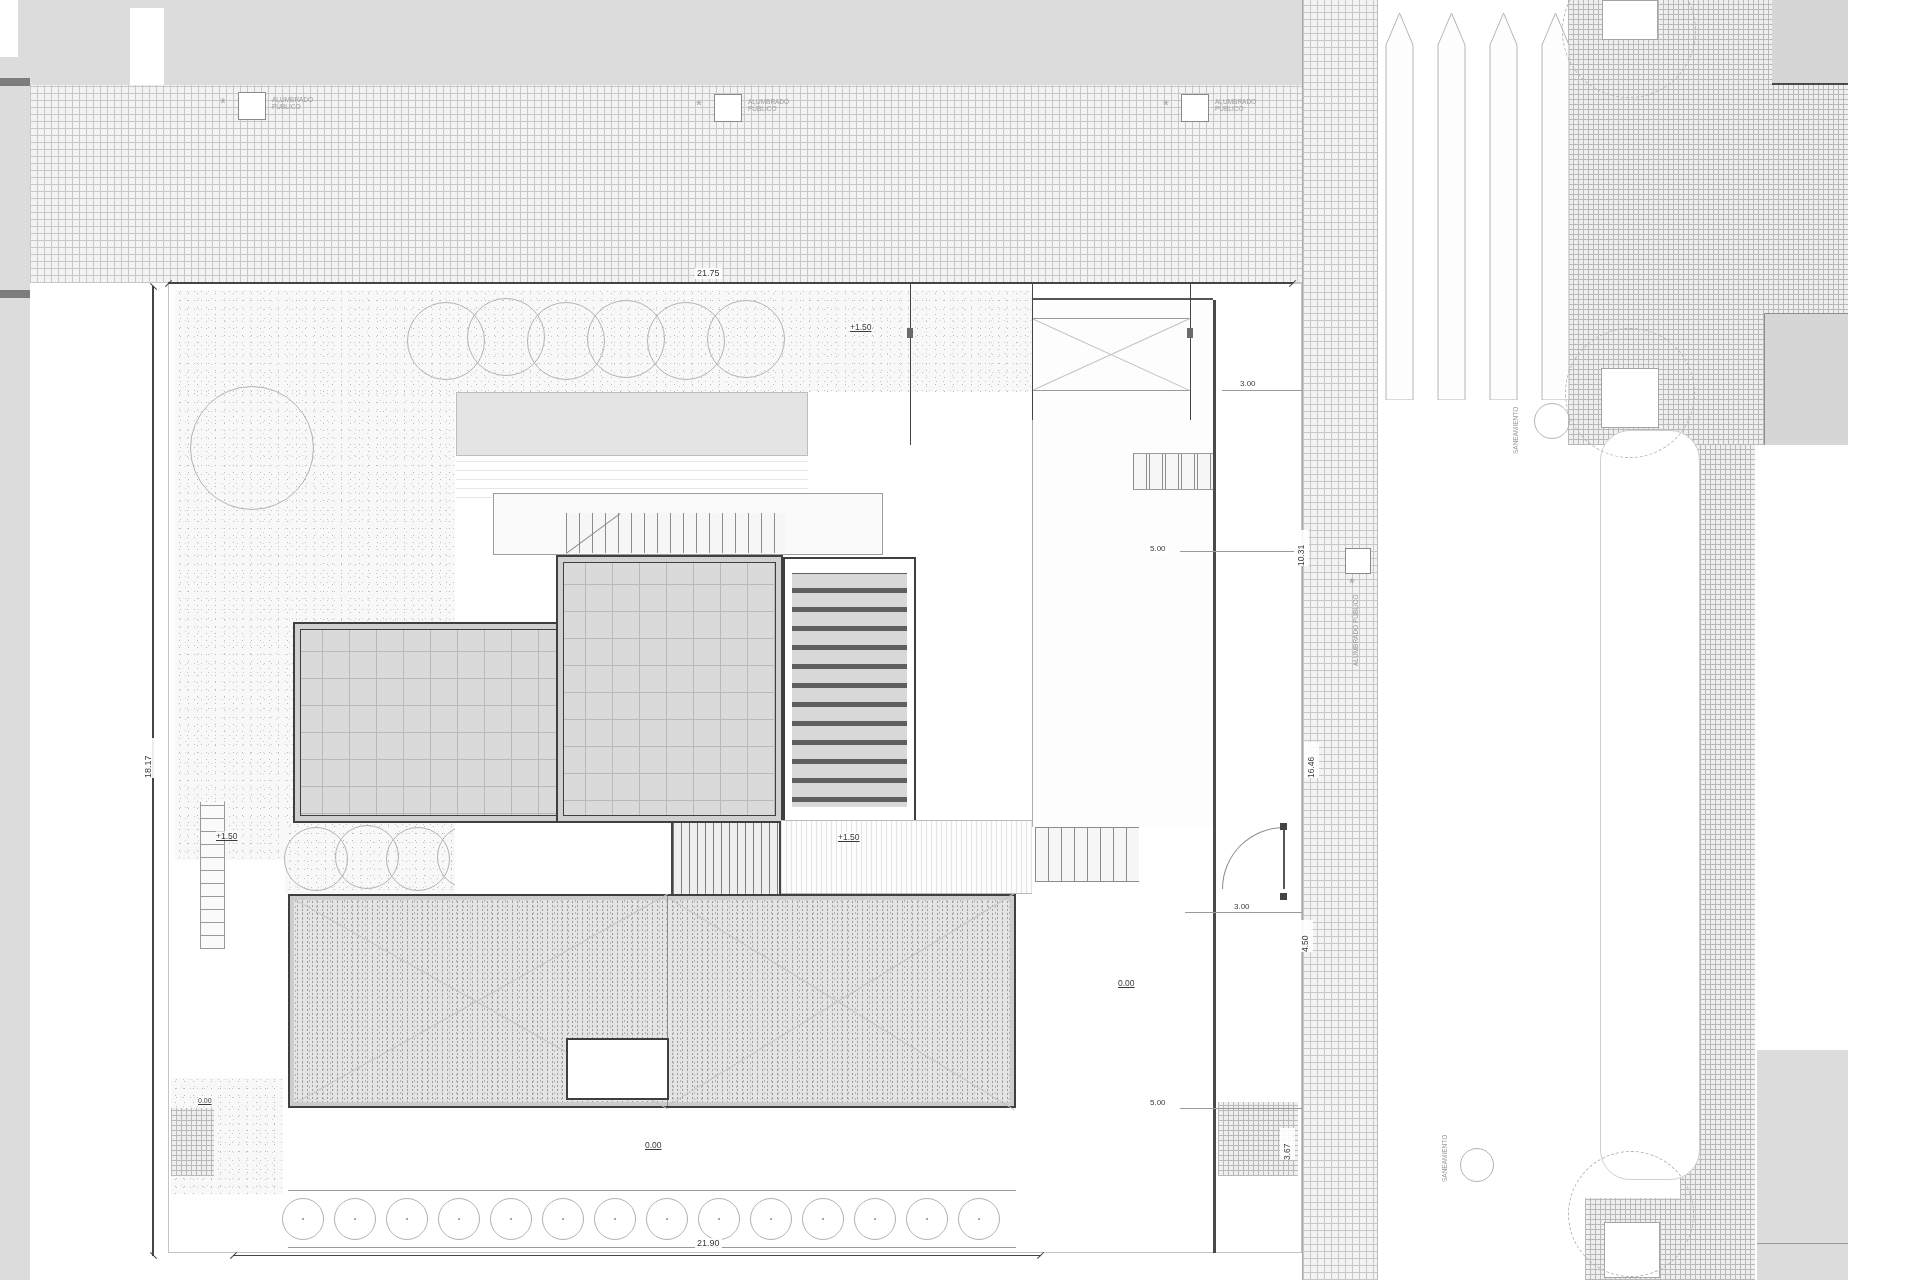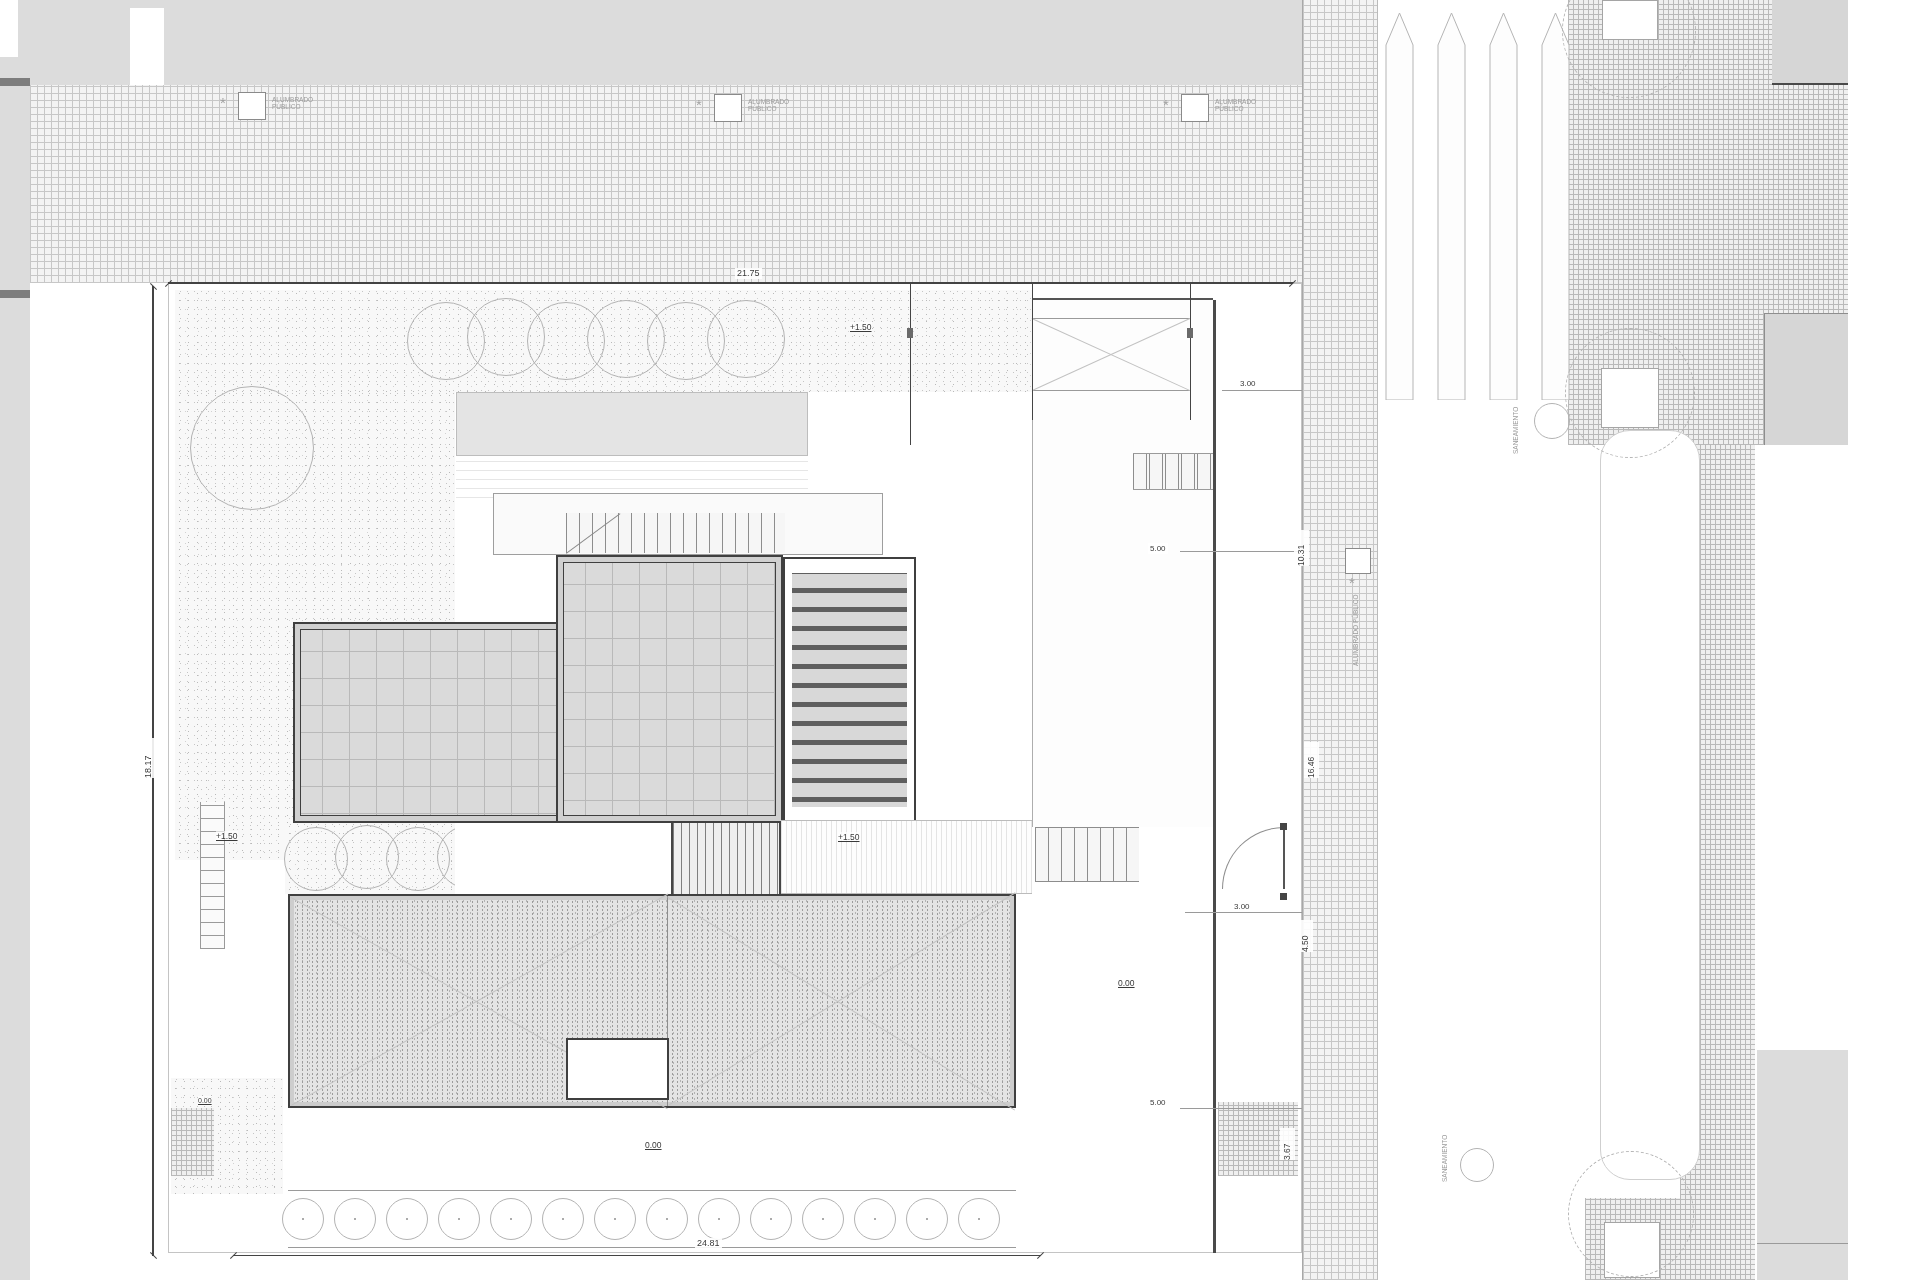--- a/index.html
+++ b/index.html
@@ -198,24 +198,24 @@
   <div class="abs tree tree-dot" style="left:906px;top:1198px;width:40px;height:40px;"></div>
   <div class="abs tree tree-dot" style="left:958px;top:1198px;width:40px;height:40px;"></div>
 
   <div class="abs treads-h" style="left:200px;top:802px;width:25px;height:147px;box-sizing:border-box;"></div>
 
   <div class="abs lvl" style="left:216px;top:831px;">+1.50</div>
   <div class="abs lvl" style="left:198px;top:1096px;font-size:7px;">0.00</div>
   <div class="abs lvl" style="left:850px;top:322px;">+1.50</div>
 
   <div class="abs line-h dimline h" style="left:168px;top:282px;width:1125px;"></div>
-  <div class="abs dim" style="left:695px;top:268px;margin-left:40px;">21.75</div>
+  <div class="abs dim" style="left:695px;top:268px;">21.75</div>
 
   <div class="abs line-h dimline h" style="left:233px;top:1253px;width:808px;"></div>
-  <div class="abs dim" style="left:695px;top:1238px;">24.81</div>
+  <div class="abs dim" style="left:695px;top:1238px;">21.90</div>
 
   <div class="abs line-v dimline v" style="left:152px;top:283px;height:970px;"></div>
   <div class="abs dim vtext" style="left:141px;top:738px;height:40px;">18.17</div>
 
   <div class="abs line-v" style="left:910px;top:283px;height:162px;width:1px;"></div>
   <div class="abs" style="left:907px;top:328px;width:6px;height:10px;background:#6a6a6a;"></div>
   <div class="abs line-v" style="left:1032px;top:283px;height:137px;width:1px;"></div>
   <div class="abs line-v" style="left:1190px;top:283px;height:137px;width:1px;"></div>
   <div class="abs" style="left:1187px;top:328px;width:6px;height:10px;background:#6a6a6a;"></div>
 

